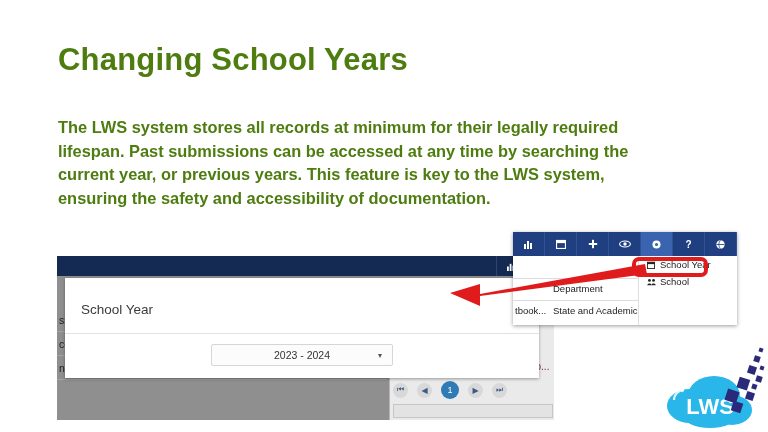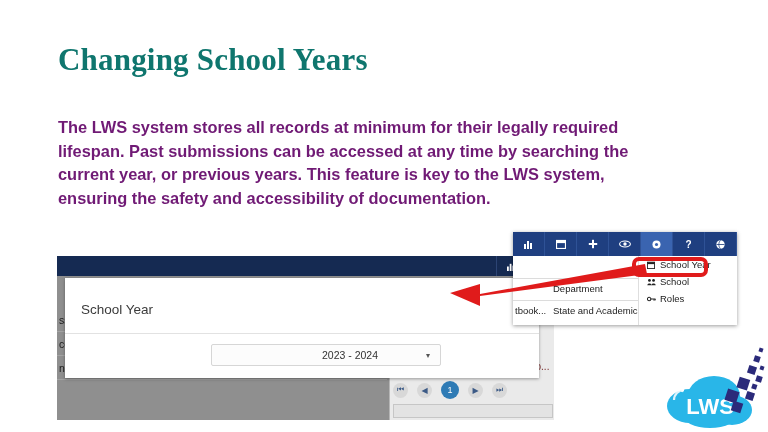--- a/index.html
+++ b/index.html
@@ -13,37 +13,37 @@
     font-family: "Liberation Sans", sans-serif;
     overflow: hidden;
     position: relative;
   }
 
   
   .slide-title {
     position: absolute;
     left: 58px;
     top: 42px;
-    font-family: Liberation Serif, serif;
+    font-family: Liberation Sans, sans-serif;
     font-weight: bold;
     font-size: 31px;
-    color: #0f766e;
+    color: #4d7c0f;
     letter-spacing: 0.2px;
     white-space: nowrap;
   }
   .slide-body {
     position: absolute;
     left: 58px;
     top: 116px;
     width: 620px;
     font-family: "Liberation Sans", sans-serif;
     font-weight: bold;
     font-size: 16.4px;
     line-height: 23.5px;
-    color: #701a75;
+    color: #4d7c0f;
   }
 
   
   .shot {
     position: absolute;
     left: 57px;
     top: 256px;
     width: 497px;
     height: 164px;
     overflow: hidden;
@@ -192,21 +192,20 @@
     width: 180px;
     height: 20px;
     background: #fcfcfc;
     border: 1px solid #d6d6d6;
     border-radius: 2px;
     display: flex;
     align-items: center;
     justify-content: center;
     font-size: 10.5px;
     color: #333333;
-    padding-left: 48px;
   }
   .year-select .caret {
     position: absolute;
     right: 10px;
     font-size: 8px;
     color: #555;
   }
 
   
   .menu-panel {
@@ -462,29 +461,20 @@
       <div class="menu-item">
         <span class="mi-ic">
           <svg width="9" height="8" viewBox="0 0 11 9">
               <circle cx="3" cy="2.6" r="1.7" fill="#222"></circle>
               <circle cx="8" cy="2.6" r="1.7" fill="#222"></circle>
               <path d="M0.4 8.4 C0.4 5.6 5.6 5.6 5.6 8.4 Z" fill="#222"></path>
               <path d="M5.4 8.4 C5.4 5.6 10.6 5.6 10.6 8.4 Z" fill="#222"></path>
             </svg>
         </span>
         <span>School</span>
-      </div>
-      <div class="menu-item">
-        <span class="mi-ic">
-          <svg width="9" height="8" viewBox="0 0 11 9">
-              <circle cx="2.6" cy="4.5" r="2.1" fill="none" stroke="#222" stroke-width="1.3"></circle>
-              <path d="M4.8 4.5 H10.4 M8.6 4.5 V6.6 M10 4.5 V6.2" stroke="#222" stroke-width="1.2" fill="none"></path>
-            </svg>
-        </span>
-        <span>Roles</span>
       </div>
     </div>
   </div>
 </div>
 
 <div class="hl-box"></div>
 
 <svg class="arrow-svg" viewBox="0 0 210 48">
   <path d="M205 2 L40 32 L40 22 L10 31 L40 44 L40 34 L207 12 Z" fill="#e01b1b"></path>
 </svg>

